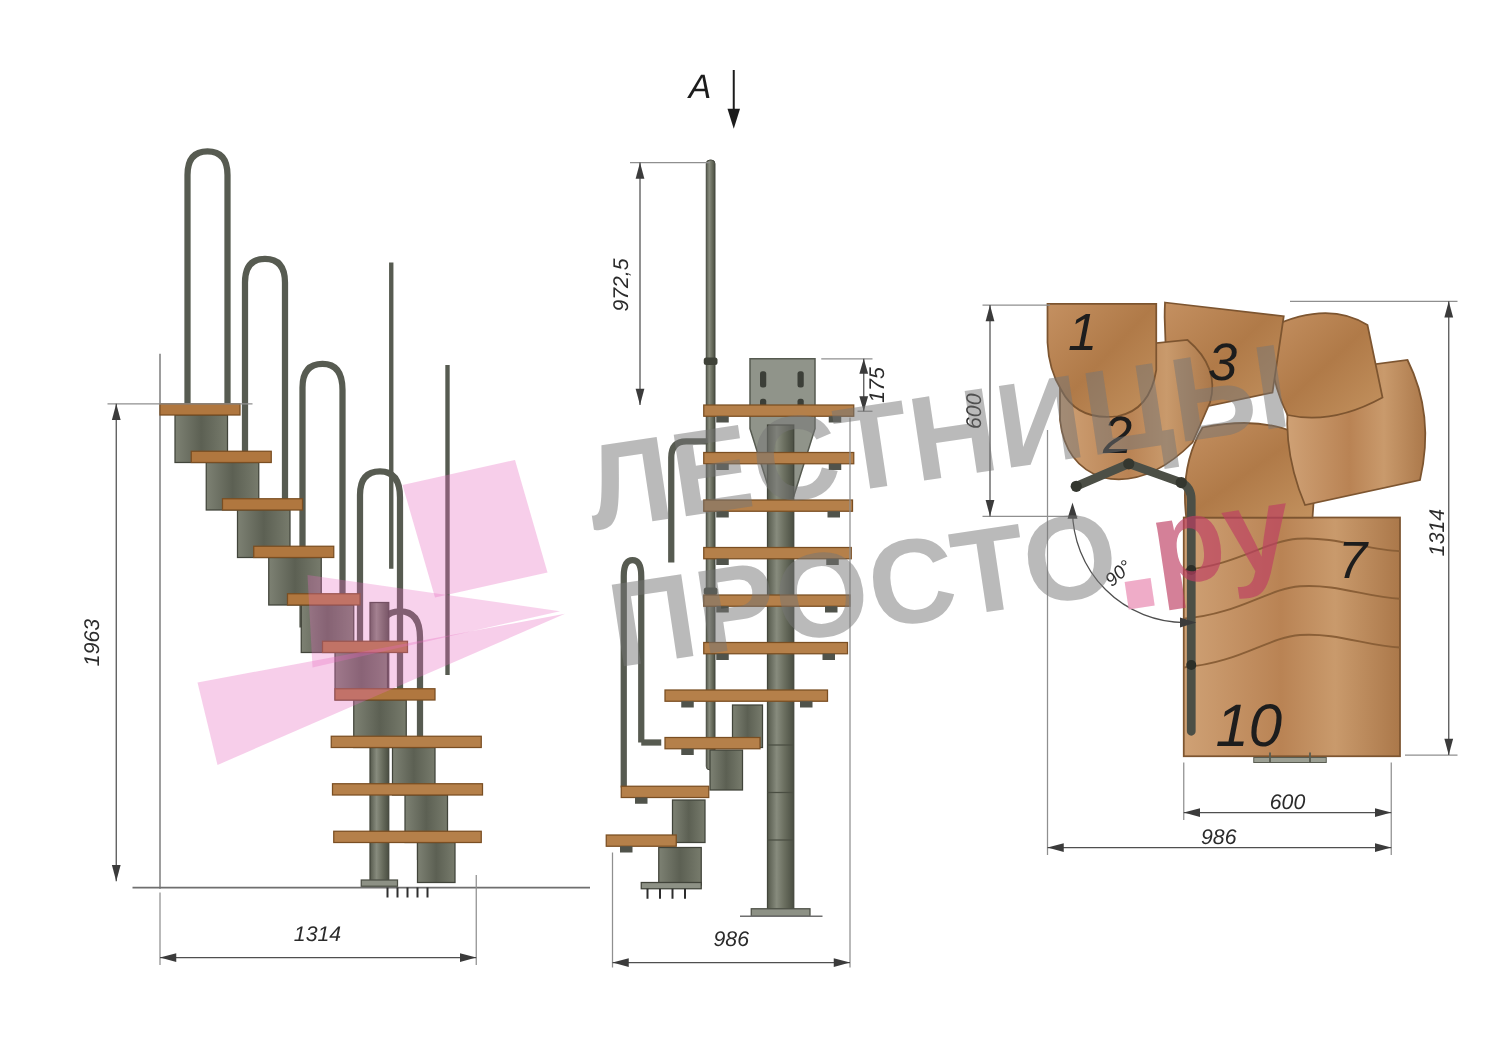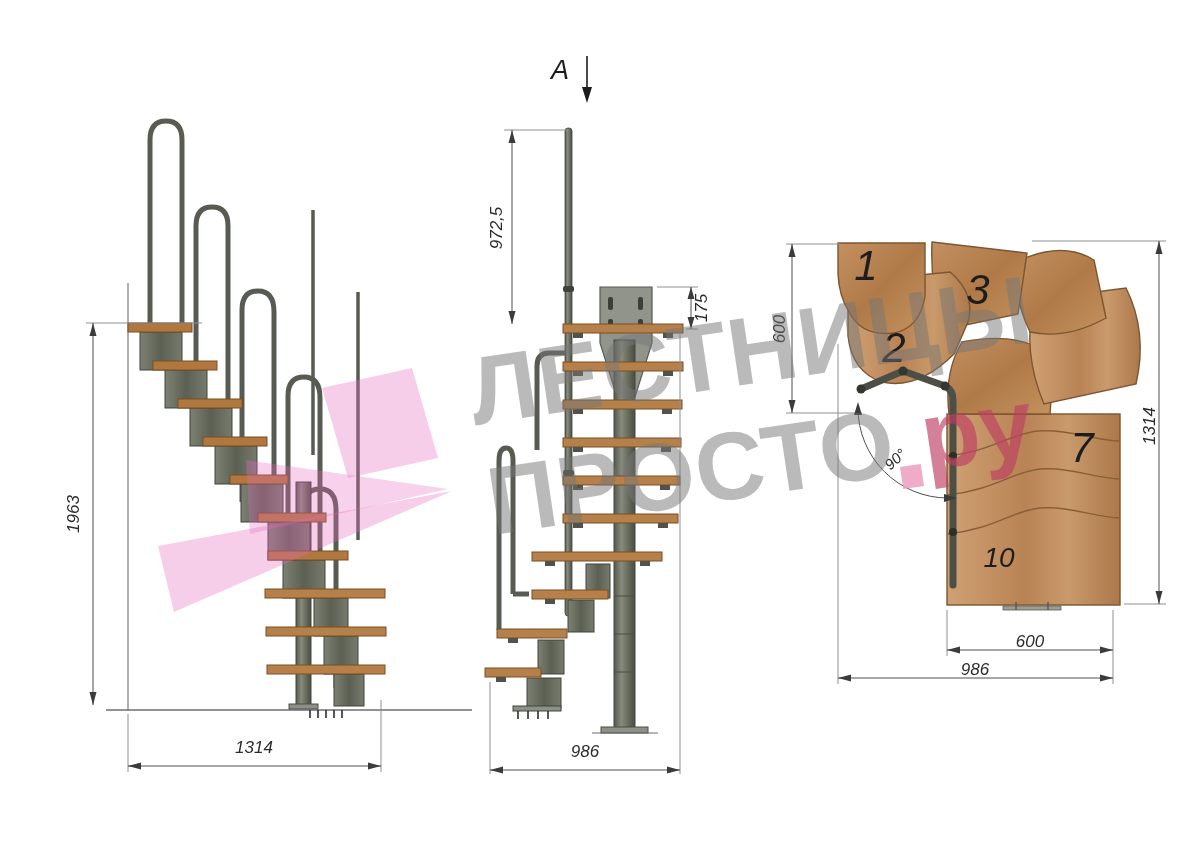--- a/index.html
+++ b/index.html
@@ -305,21 +305,21 @@
 <div class="lbl v" style="left:780px;top:329px;">600</div>
 <div class="lbl v" style="left:1150px;top:426px;">1314</div>
 <div class="lbl" style="left:1030px;top:642px;">600</div>
 <div class="lbl" style="left:975px;top:670px;">986</div>
 <div class="lbl a" style="left:895px;top:459px;">90°</div>
 
 <div class="num" style="left:866px;top:266px;">1</div>
 <div class="num" style="left:894px;top:348px;">2</div>
 <div class="num" style="left:978px;top:290px;">3</div>
 <div class="num" style="left:1082px;top:448px;">7</div>
-<div class="num" style="left:999px;top:558px;font-size:28px;text-align:center;">10</div>
+<div class="num" style="left:999px;top:581px;font-size:48px;text-align:center;">10</div>
 
 <div class="wm-line" style="left:462px;top:338px;">
   <span>ЛЕСТНИЦЫ</span>
 </div>
 <div class="wm-line" style="left:480px;top:448px;">
   <span>ПРОСТО</span><span class="wm-dot">.</span><span class="wm-suffix">ру</span>
 </div>
 
 </div>
 

